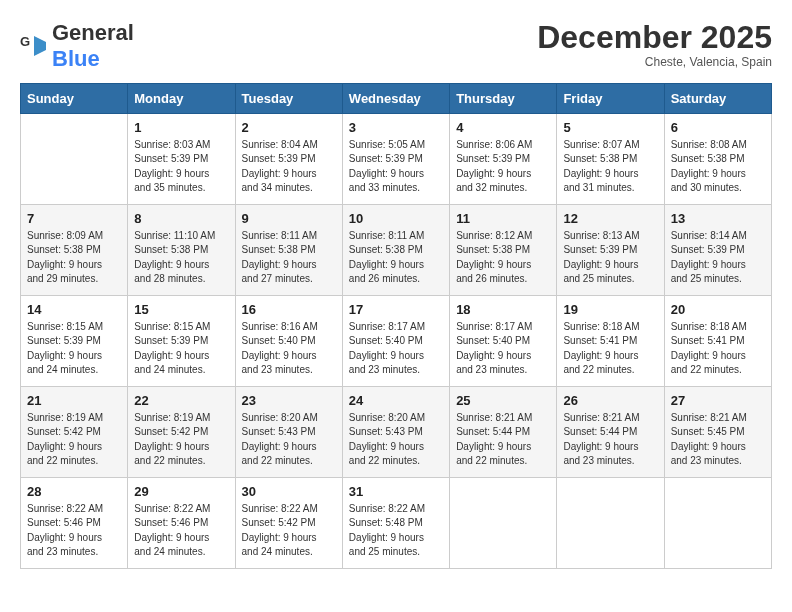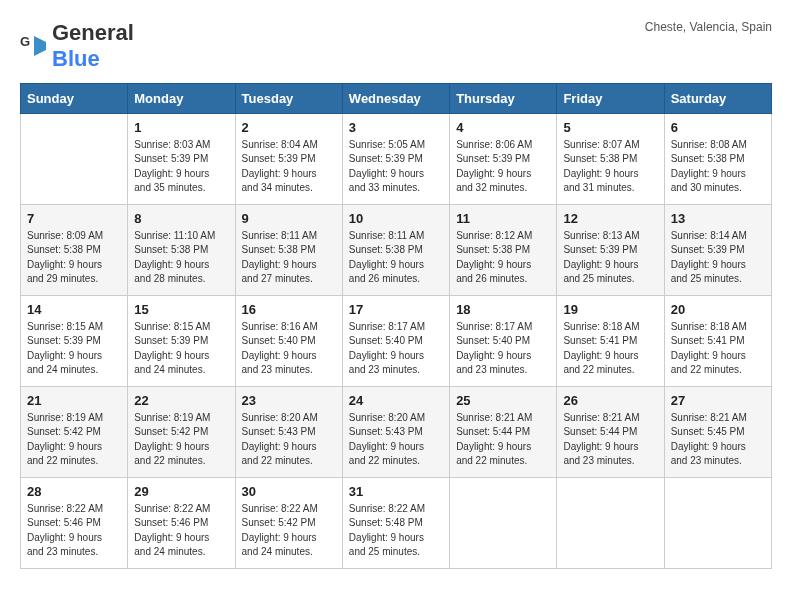--- a/index.html
+++ b/index.html
@@ -93,20 +93,21 @@
     <svg class="logo-icon" viewBox="0 0 28 28" xmlns="http://www.w3.org/2000/svg">
       <text y="14" font-size="13" font-weight="bold" fill="#333">G</text>
       <polygon points="14,4 26,10 26,18 14,24" fill="#1a7abf" opacity="0.85"></polygon>
     </svg>
     <div class="logo-text">
       <div>General</div>
       <div style="color:#3b82f6;">Blue</div>
     </div>
   </div>
   <div class="title-block">
+    <div class="month-title">December 2025</div>
     <div class="location">Cheste, Valencia, Spain</div>
   </div>
 </div>
 
 <table>
   <thead>
     <tr>
     <th>Sunday</th>
         <th>Monday</th>
         <th>Tuesday</th>

